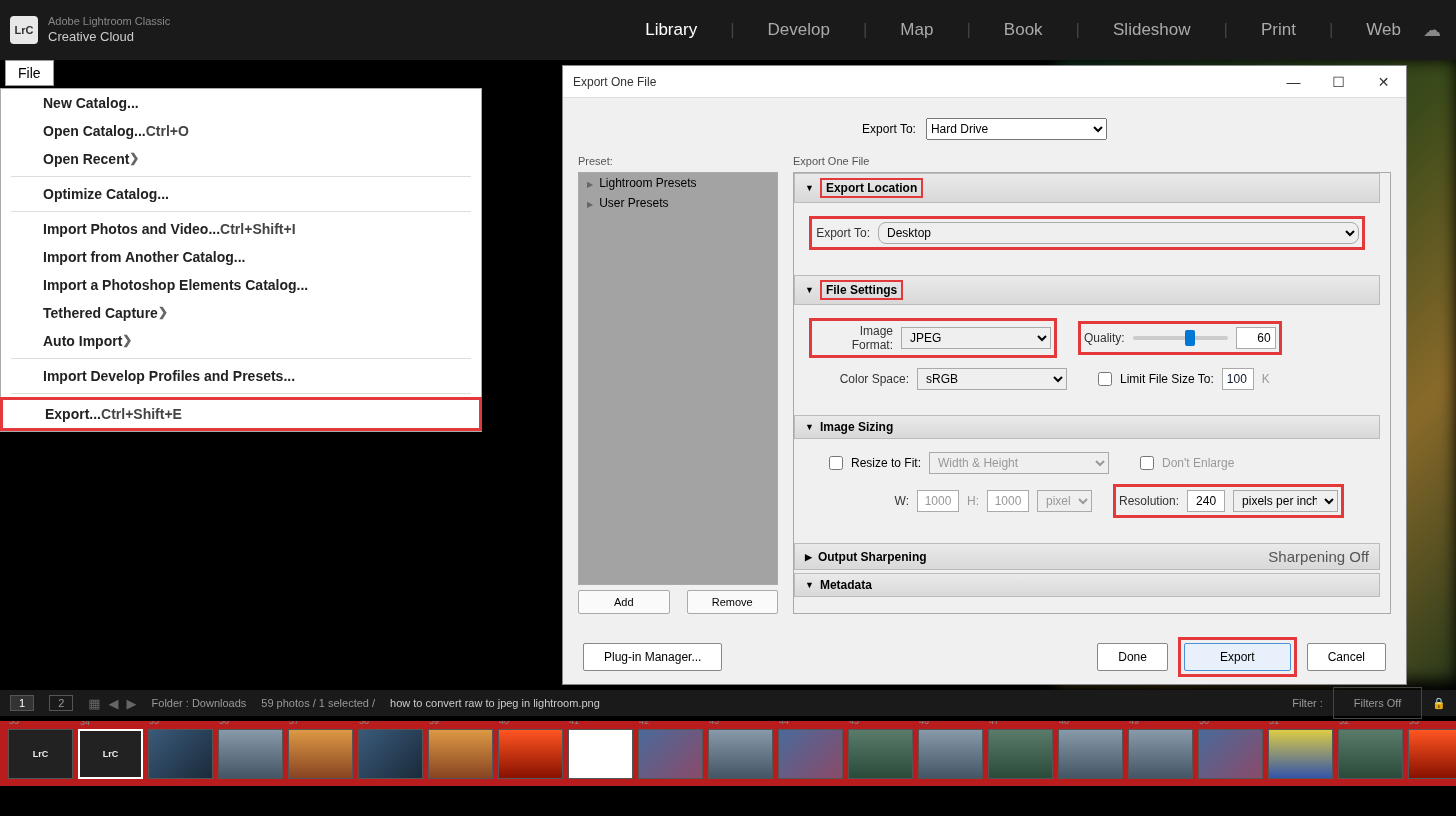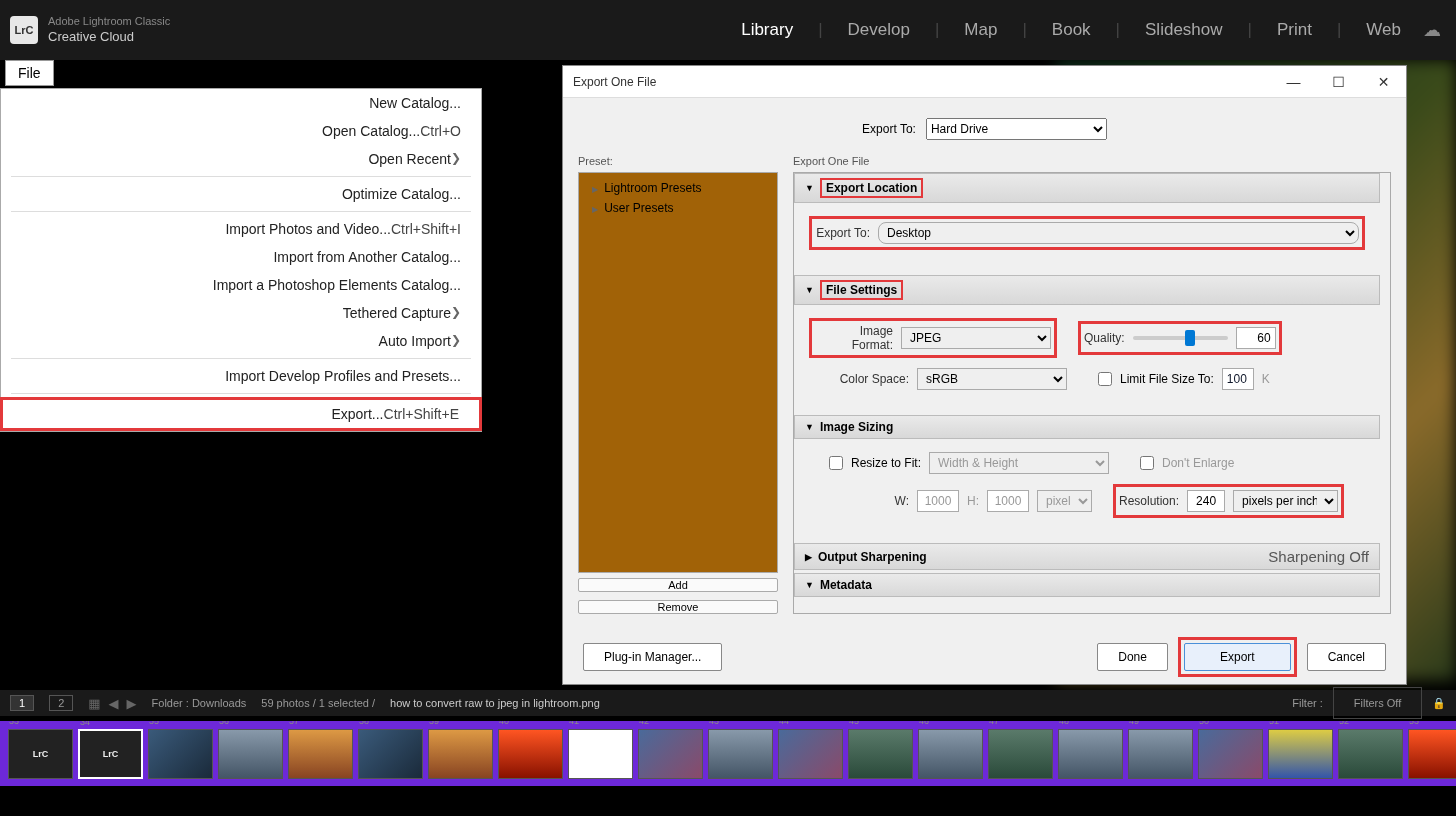--- a/index.html
+++ b/index.html
@@ -2,50 +2,50 @@
 <html><head>
 <meta charset="utf-8">
 <style>
 * { margin: 0; padding: 0; box-sizing: border-box; font-family: 'Segoe UI', Arial, sans-serif; }
 body { width: 1456px; height: 816px; background: #000; overflow: hidden; position: relative; }
 
 .app-header { height: 60px; background: #1a1a1a; display: flex; align-items: center; padding: 0 10px; position: relative; }
 .logo-box { width: 28px; height: 28px; background: #e8e8e8; border-radius: 4px; display: flex; align-items: center; justify-content: center; font-size: 11px; font-weight: bold; color: #333; margin-right: 10px; }
 .app-title-block { color: #888; font-size: 11px; line-height: 1.3; }
 .app-title-block .main { color: #ccc; font-size: 13px; }
-.module-tabs { position: absolute; right: 50px; display: flex; gap: 20px; color: #aaa; font-size: 17px; align-items: center; }
+.module-tabs { position: absolute; right: 50px; display: flex; gap: 28px; color: #aaa; font-size: 17px; align-items: center; }
 .module-tabs .tab { cursor: pointer; padding: 0 5px; }
 .module-tabs .tab.active { color: #fff; font-weight: 500; }
 .module-tabs .sep { color: #444; }
 .cloud-icon { position: absolute; right: 15px; color: #888; font-size: 18px; }
 
 .file-menu-tab { position: absolute; top: 60px; left: 5px; background: #fff; color: #000; padding: 4px 12px; font-size: 14px; z-index: 100; border: 1px solid #999; }
 
 .file-menu { position: absolute; top: 88px; left: 0; width: 482px; background: #fff; z-index: 90; border: 1px solid #aaa; box-shadow: 2px 2px 8px rgba(0,0,0,0.3); }
-.file-menu .item { display: flex; justify-content: flex-end; padding: 6px 20px 6px 42px; font-size: 14px; color: #222; cursor: pointer; }
+.file-menu .item { display: flex; justify-content: flex-start; padding: 6px 20px 6px 42px; font-size: 14px; color: #222; cursor: pointer; font-weight: bold; }
 .file-menu .sep { height: 1px; background: #ddd; margin: 3px 10px; }
 .file-menu .shortcut { color: #444; }
 .file-menu .arrow { color: #666; font-size: 12px; }
 .file-menu .item.highlighted { border: 3px solid #e3393b; margin: 0 -1px; }
 
 .export-dialog { position: absolute; top: 65px; left: 562px; width: 845px; height: 620px; background: #f0f0f0; border: 1px solid #888; z-index: 80; display: flex; flex-direction: column; }
 .dialog-titlebar { height: 32px; background: #fff; display: flex; align-items: center; padding: 0 10px; font-size: 12px; color: #333; border-bottom: 1px solid #ddd; }
 .dialog-controls { position: absolute; right: 0; top: 0; display: flex; }
 .dialog-controls .btn { width: 45px; height: 32px; display: flex; align-items: center; justify-content: center; font-size: 14px; cursor: pointer; }
 
 .export-to-row { display: flex; align-items: center; justify-content: center; gap: 10px; padding: 20px 0 15px; font-size: 12px; }
 .export-to-row select { width: 181px; height: 22px; font-size: 12px; }
 
 .dialog-body { flex: 1; display: flex; padding: 0 15px 15px; gap: 15px; overflow: hidden; }
 .preset-panel { width: 200px; display: flex; flex-direction: column; }
 .preset-label { font-size: 11px; color: #555; margin-bottom: 5px; }
-.preset-list { flex: 1; background: #a16207; border: 1px solid #aaa; padding: 5px; font-size: 12px; }
+.preset-list { flex: 1; background: #a3a3a3; border: 1px solid #aaa; font-size: 12px; }
 .preset-item { padding: 3px 8px; cursor: pointer; }
 .preset-item::before { content: "▶"; font-size: 8px; margin-right: 6px; color: #666; }
-.preset-btns { display: flex; gap: 8px; margin-top: 5px; flex-direction: column; }
+.preset-btns { display: flex; gap: 17px; margin-top: 5px; }
 .preset-btns button { flex: 1; height: 24px; font-size: 11px; background: #fafafa; border: 1px solid #aaa; border-radius: 2px; cursor: pointer; }
 
 .settings-panel { flex: 1; display: flex; flex-direction: column; overflow: hidden; }
 .settings-label { font-size: 11px; color: #555; margin-bottom: 5px; }
 .settings-scroll { flex: 1; border: 1px solid #aaa; background: #f0f0f0; overflow-y: auto; padding-right: 10px; }
 
 .section-header { background: linear-gradient(#eaeaea, #d8d8d8); border: 1px solid #bbb; padding: 4px 10px; font-size: 12px; font-weight: bold; display: flex; align-items: center; cursor: pointer; margin-bottom: 3px; }
 .section-header .tri { font-size: 9px; margin-right: 6px; }
 .section-header .right-text { margin-left: auto; font-weight: normal; font-size: 15px; color: #555; }
 .section-header.hl .title-text { border: 2px solid #e3393b; padding: 1px 4px; }
@@ -66,21 +66,21 @@
 .dialog-footer .export-btn-wrap { border: 3px solid #e3393b; padding: 3px; }
 .dialog-footer .export-btn { background: #e8f0fb; border: 1px solid #4a90d9; padding: 0 35px; }
 
 .bottom-bar { position: absolute; bottom: 100px; left: 0; right: 0; height: 26px; background: #1a1a1a; display: flex; align-items: center; padding: 0 10px; color: #999; font-size: 11px; gap: 15px; }
 .bottom-bar .num-box { border: 1px solid #555; padding: 1px 8px; }
 .bottom-bar .num-box.active { background: #333; color: #fff; }
 .bottom-bar .icons { color: #666; display: flex; gap: 8px; font-size: 13px; }
 .bottom-bar .right { margin-left: auto; display: flex; gap: 10px; align-items: center; }
 .bottom-bar .flt-box { border: 1px solid #444; padding: 9px 20px; }
 
-.filmstrip { position: absolute; bottom: 30px; left: 0; right: 0; height: 65px; background: #6d28d9; display: flex; gap: 5px; padding: 0 8px; align-items: center; overflow: hidden; }
+.filmstrip { position: absolute; bottom: 30px; left: 0; right: 0; height: 65px; background: #b91c1c; display: flex; gap: 5px; padding: 0 8px; align-items: center; overflow: hidden; }
 .thumb-item { width: 65px; height: 50px; background: #333; border: 1px solid #555; position: relative; flex-shrink: 0; }
 .thumb-item.sel { border: 2px solid #fff; }
 .thumb-item .num { position: absolute; top: -14px; left: 0; color: #888; font-size: 9px; }
 .thumb-item .inner { width: 100%; height: 100%; }
 .thumb-c1 { background: linear-gradient(135deg, #3a5a7a, #1a2a3a); }
 .thumb-c2 { background: linear-gradient(#8899aa, #445566); }
 .thumb-c3 { background: linear-gradient(#dd9944, #884422); }
 .thumb-c4 { background: linear-gradient(#ff5522, #881100); }
 .thumb-c5 { background: #fff; }
 .thumb-c6 { background: linear-gradient(135deg, #4a6a9a, #8a4a6a); }

